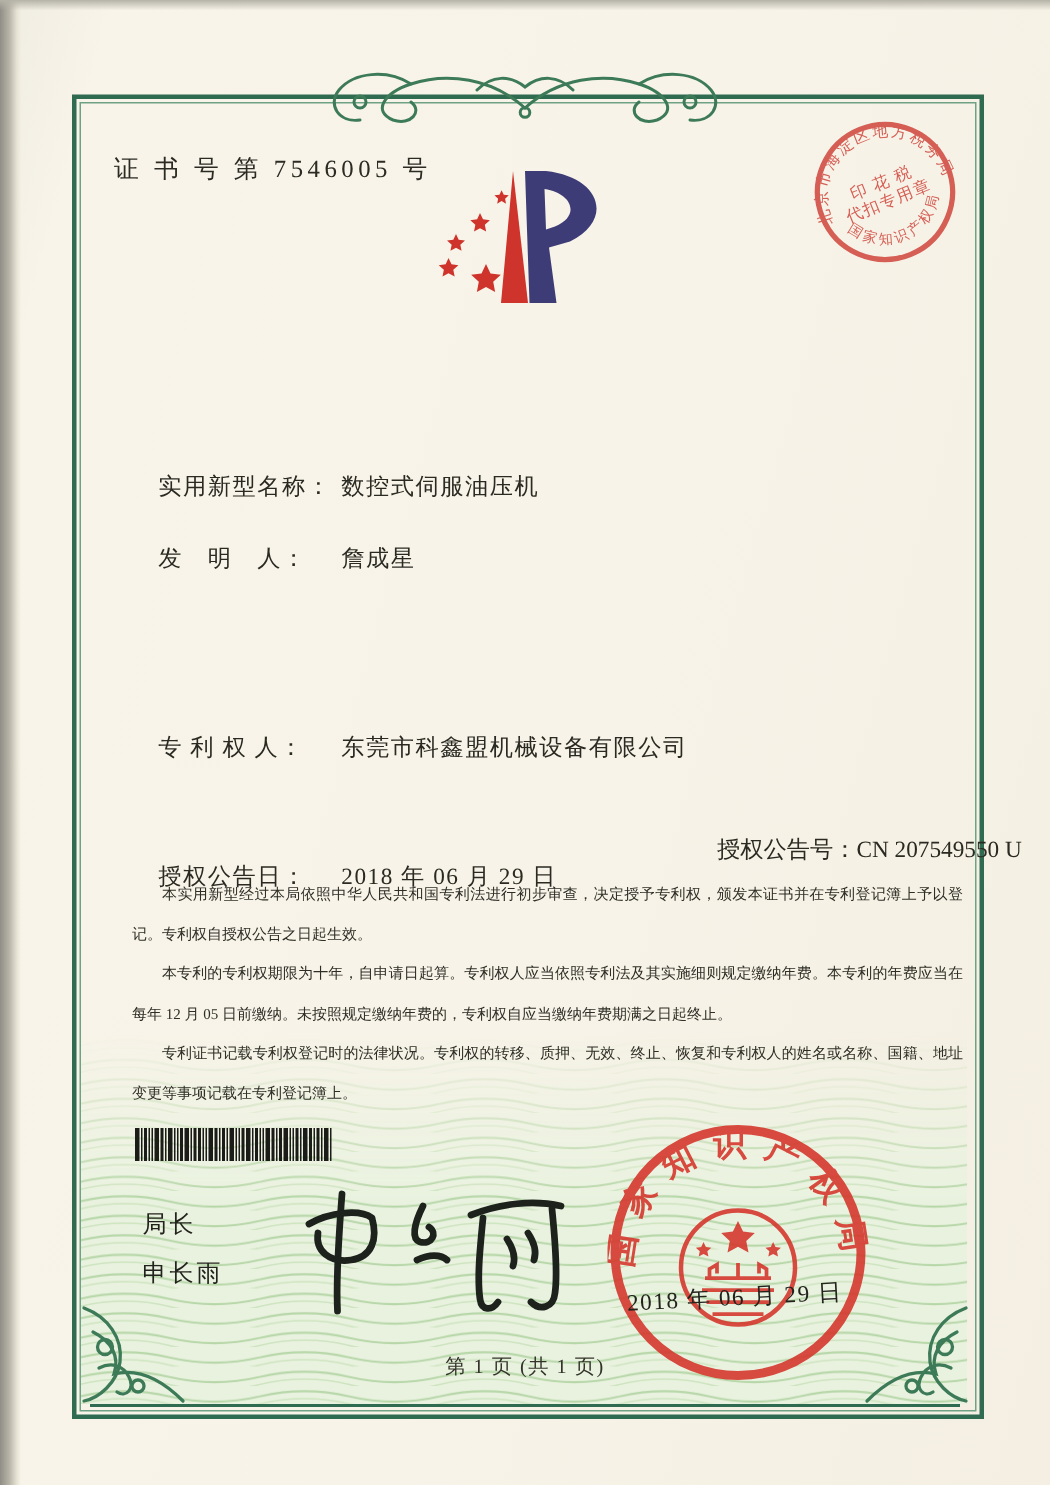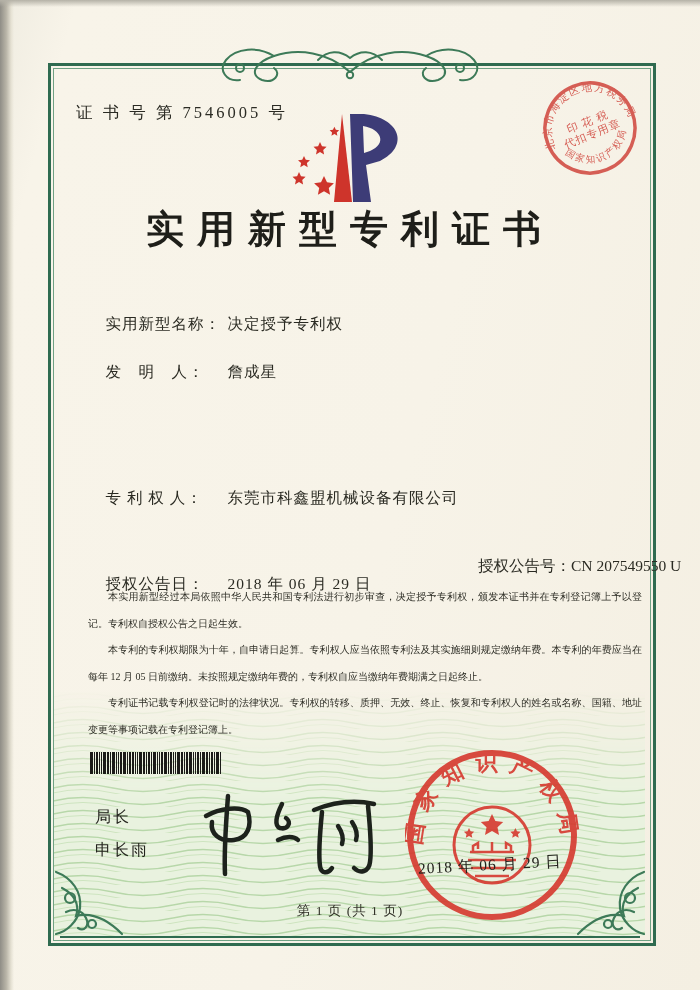--- a/index.html
+++ b/index.html
@@ -85,24 +85,23 @@
       <path d="M31 66 l2 4.2 4.6.6 -3.4 3.1 .9 4.5 -4.1-2.3 -4 2.3 .9-4.5 -3.4-3.1 4.6-.6 z"></path>
       <path d="M56 70 l3 6.3 6.9.9 -5.1 4.7 1.3 6.8 -6.1-3.4 -6.1 3.4 1.3-6.8 -5.1-4.7 6.9-.9 z"></path>
     </g>
     <path fill="#ce342b" d="M74 8 L66 96 L84 96 Z"></path>
     <path fill="#3d3c77" fill-rule="evenodd" d="M82 8 L96 8 C132 12 142 40 112 55 L98 59 L103 96 L85 96 Z
          M95 20 C114 23 119 38 102 45 L96 47 Z"></path>
   </svg>
 
   <div class="cert-no">证 书 号 第 7546005 号</div>
 
-  <div class="title">实用新型专利证书</div>
 
   <div class="fieldrow" style="top:296px">
-    <span class="flabel">实用新型名称：</span><span class="fvalue">决定授予专利权</span>
+    <span class="flabel">实用新型名称：</span><span class="fvalue">数控式伺服油压机</span>
   </div>
   <div class="fieldrow" style="top:344px">
     <span class="flabel">发　明　人：</span><span class="fvalue">詹成星</span>
   </div>
   <div class="fieldrow" style="top:470px">
     <span class="flabel">专 利 权 人：</span><span class="fvalue">东莞市科鑫盟机械设备有限公司</span>
   </div>
   <div class="fieldrow" style="top:556px;width:560px">
     <span class="flabel">授权公告日：</span><span class="fvalue">2018 年 06 月 29 日</span>
     <span class="grant-no"><span>授权公告号：</span><span>CN 207549550 U</span></span>

